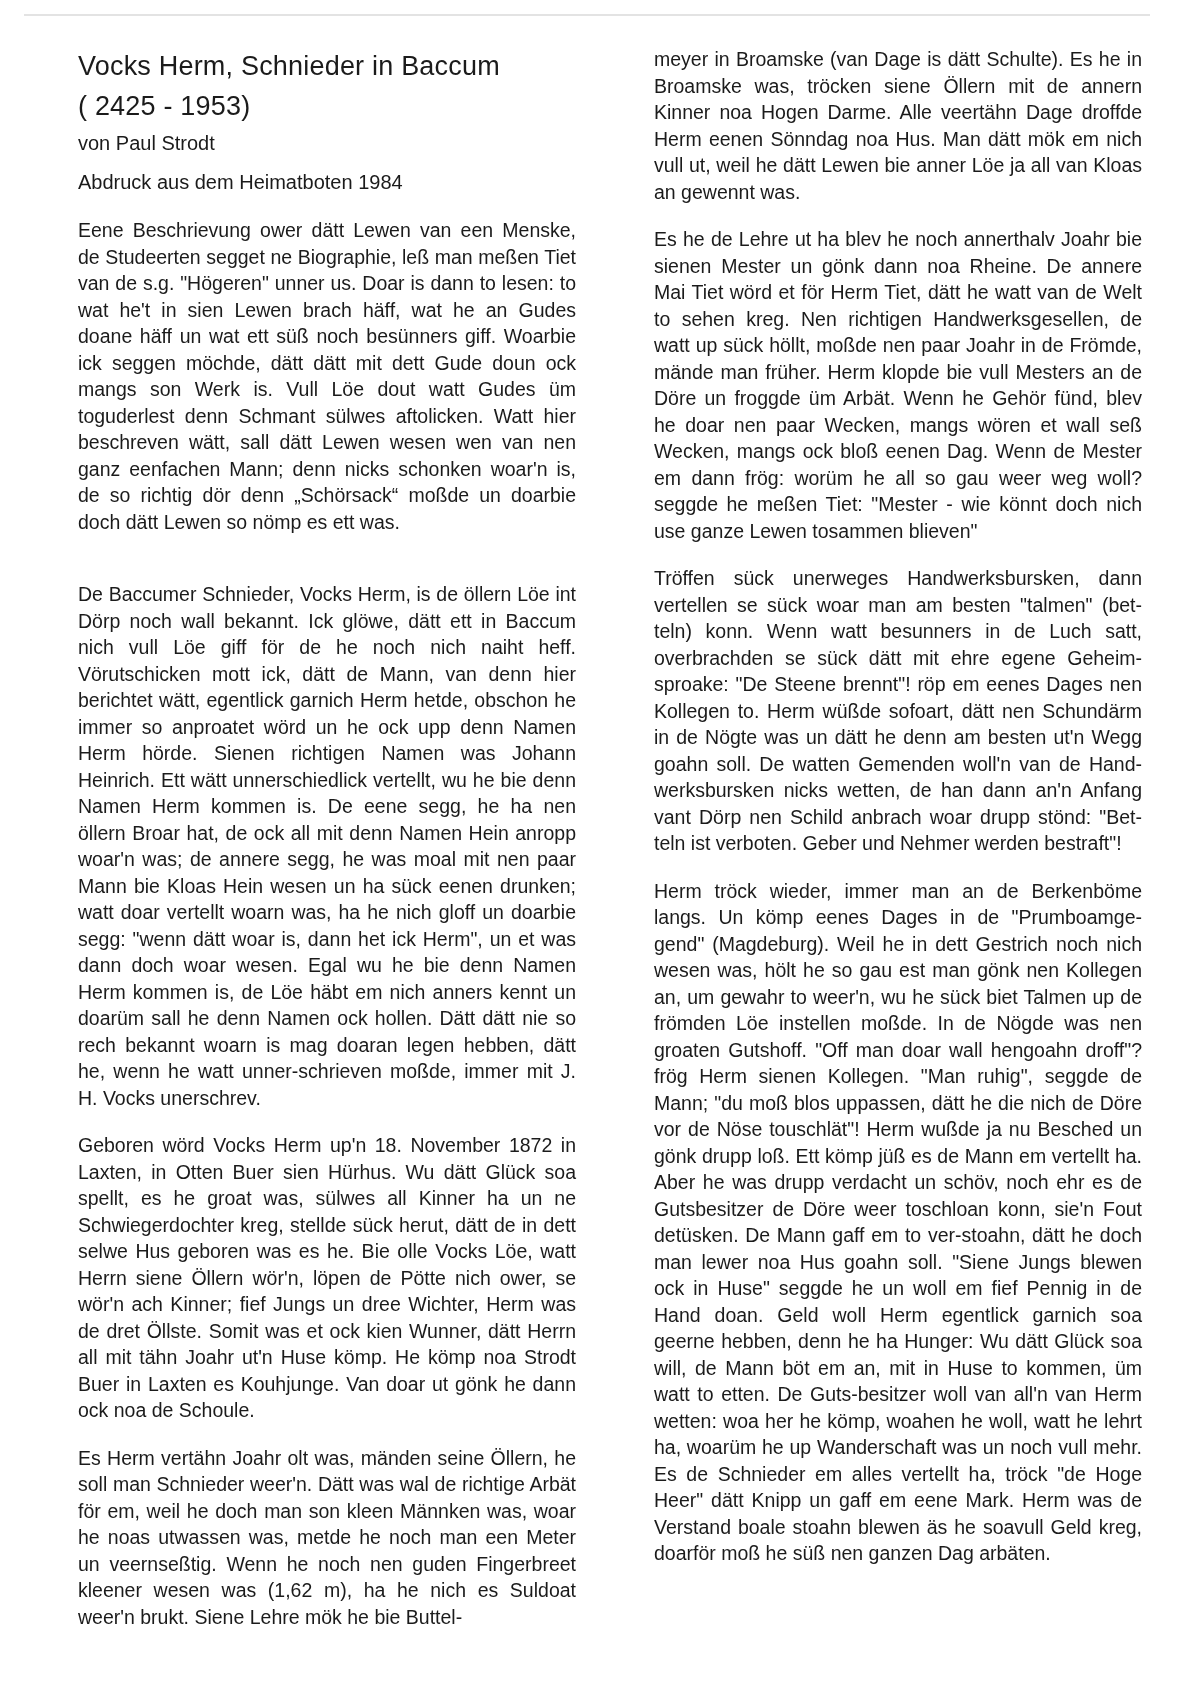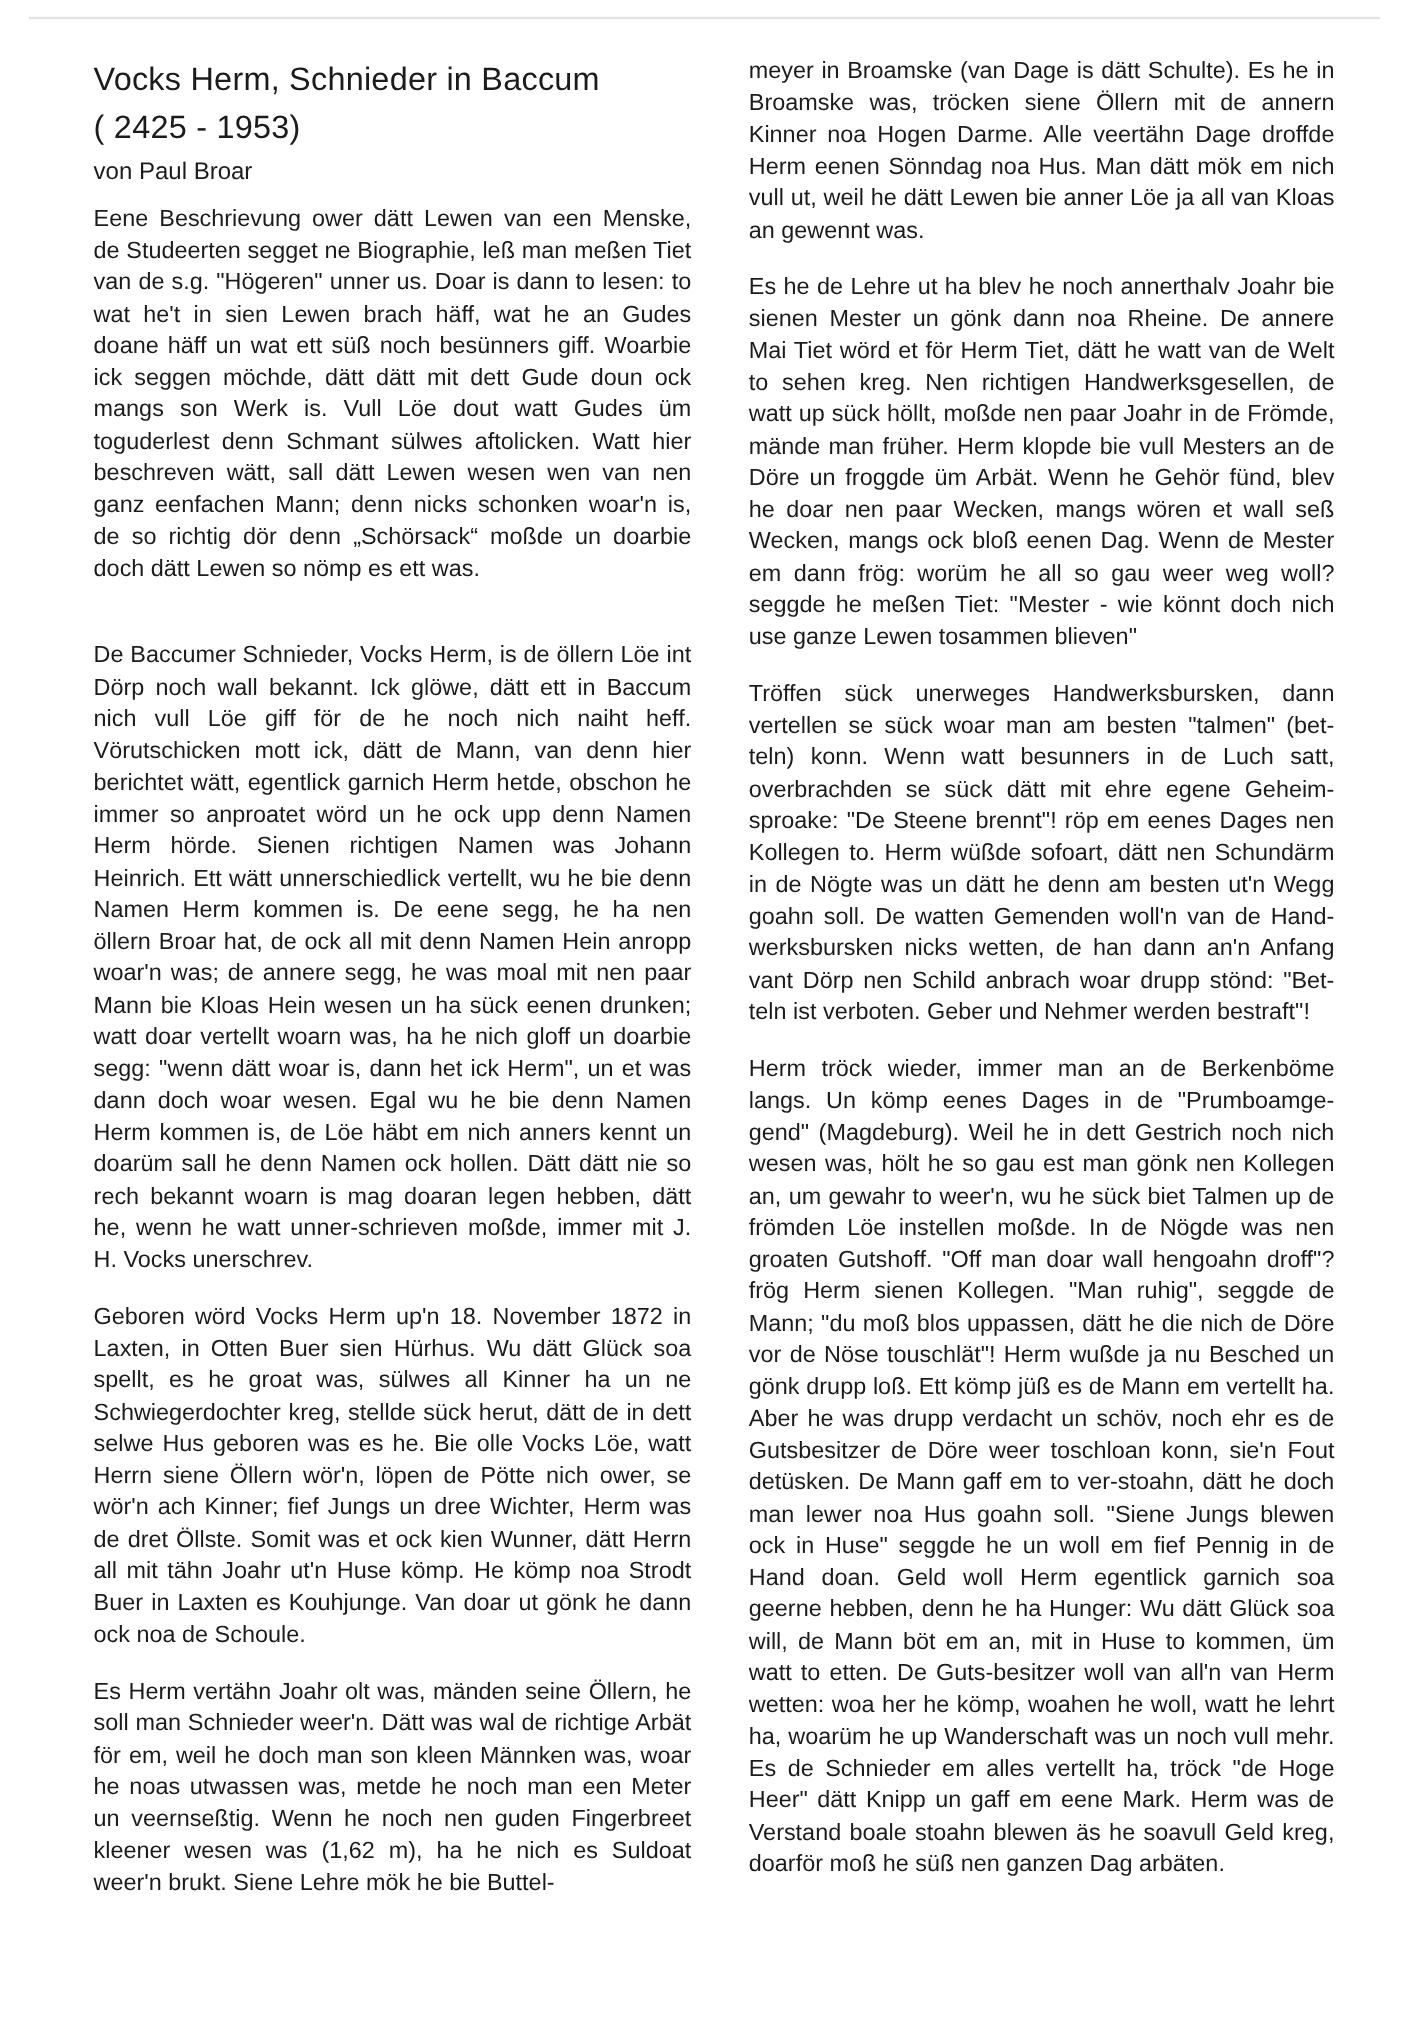--- a/index.html
+++ b/index.html
@@ -23,21 +23,21 @@
     position: absolute;
     top: 14px;
     left: 24px;
     right: 40px;
     height: 2px;
     background: #e3e3e3;
   }
   .columns {
     display: flex;
     align-items: flex-start;
-    gap: 48px;
+    gap: 78px;
   }
   .col { box-sizing: border-box; }
   .col-left  { width: 498px; flex: 0 0 auto; }
   .col-right { width: 488px; flex: 0 0 auto; }
 
   .doc-title {
     margin: 0 0 4px 0;
     font-size: 27px;
     line-height: 40px;
     font-weight: 400;
@@ -71,21 +71,22 @@
 <body>
 
 <div class="page">
   <div class="scan-artifact-line"></div>
 
   <div class="columns">
 
     <div class="col col-left">
       <header>
         <h1 class="doc-title"><span>Vocks Herm, Schnieder in Baccum</span><br><span>( 2425 - 1953)</span></h1>
-        <p class="byline">von Paul Broar</p>
+        <p class="byline">von Paul Strodt</p>
+        <p class="source-note">Abdruck aus dem Heimatboten 1984</p>
       </header>
 
       <p class="body-par intro-gap">Eene Beschrievung ower dätt Lewen van een Menske, de Studeerten segget ne Biographie, leß man meßen Tiet van de s.g. "Högeren" unner us. Doar is dann to lesen: to wat he't in sien Lewen brach häff, wat he an Gudes doane häff un wat ett süß noch besünners giff. Woarbie ick seggen möchde, dätt dätt mit dett Gude doun ock mangs son Werk is. Vull Löe dout watt Gudes üm toguderlest denn Schmant sülwes aftolicken. Watt hier beschreven wätt, sall dätt Lewen wesen wen van nen ganz eenfachen Mann; denn nicks schonken woar'n is, de so richtig dör denn „Schörsack“ moßde un doarbie doch dätt Lewen so nömp es ett was.</p>
       <p class="body-par">De Baccumer Schnieder, Vocks Herm,  is de öllern Löe int Dörp noch wall bekannt. Ick glöwe, dätt ett in Baccum nich vull Löe giff för de he noch nich naiht heff. Vörutschicken mott ick, dätt de Mann, van denn hier berichtet wätt, egentlick garnich Herm hetde, obschon he immer so anproatet wörd un he ock upp denn Namen Herm hörde. Sienen richtigen Namen was Johann Heinrich. Ett wätt unnerschiedlick vertellt, wu he bie denn Namen Herm kommen is. De eene segg, he ha nen öllern Broar hat, de ock all mit denn Namen Hein anropp woar'n was; de annere segg, he was moal mit nen paar Mann bie Kloas Hein wesen un ha sück eenen drunken; watt doar vertellt woarn was, ha he nich gloff un doarbie segg: "wenn dätt woar is, dann het ick Herm", un et was dann doch woar wesen. Egal wu he bie denn Namen Herm kommen is, de Löe häbt em nich anners kennt un doarüm sall he denn Namen ock hollen. Dätt dätt nie so rech bekannt woarn is mag doaran legen hebben, dätt he, wenn he watt unner-schrieven moßde, immer mit J. H. Vocks unerschrev.</p>
       <p class="body-par">Geboren wörd Vocks Herm up'n 18. November 1872 in Laxten, in Otten Buer sien Hürhus. Wu dätt Glück soa spellt, es he groat was, sülwes all Kinner ha un ne Schwiegerdochter kreg, stellde sück herut, dätt de in dett selwe Hus geboren was es he. Bie olle Vocks Löe, watt Herrn siene Öllern wör'n, löpen de Pötte nich ower, se wör'n ach Kinner; fief Jungs un dree Wichter, Herm was de dret Öllste. Somit was et ock kien Wunner, dätt Herrn all mit tähn Joahr ut'n Huse kömp. He kömp noa Strodt Buer in Laxten es Kouhjunge. Van doar ut gönk he dann ock noa de Schoule.</p>
       <p class="body-par">Es Herm vertähn Joahr olt was, mänden seine Öllern, he soll man Schnieder weer'n. Dätt was wal de richtige Arbät för em, weil he doch man son kleen Männken was, woar he noas utwassen was, metde he noch man een Meter un veernseßtig. Wenn he noch nen guden Fingerbreet kleener wesen was (1,62 m), ha he nich es Suldoat weer'n brukt. Siene Lehre mök he bie Buttel-</p>
     </div>
 
     <div class="col col-right">
       <p class="body-par">meyer in Broamske (van Dage is dätt Schulte). Es he in Broamske was, tröcken siene Öllern mit de annern Kinner noa Hogen Darme. Alle veertähn Dage droffde Herm eenen Sönndag noa Hus. Man dätt mök em nich vull ut, weil he dätt Lewen bie anner Löe ja all van Kloas an gewennt was.</p>

